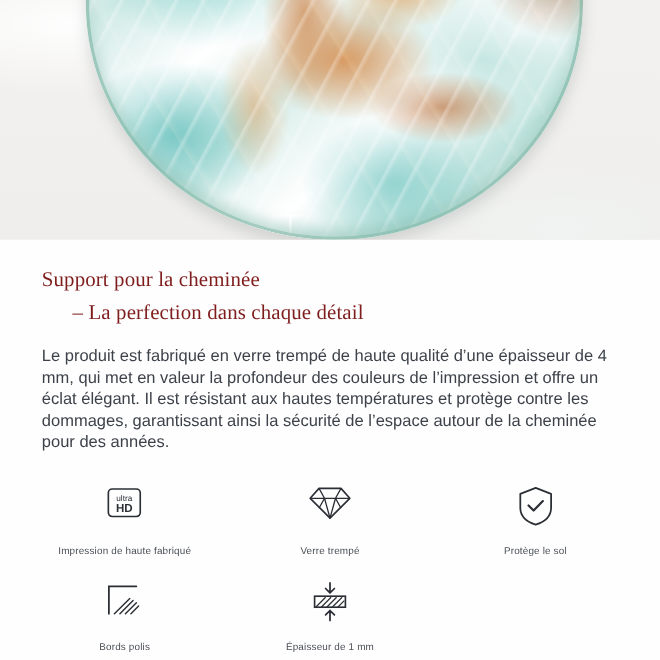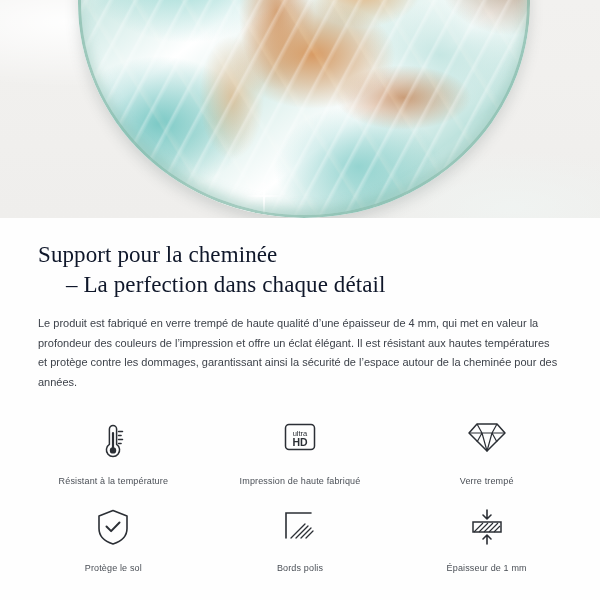--- a/index.html
+++ b/index.html
@@ -105,31 +105,31 @@
   }
   .glass-sparkle::before { width: 36px; height: 2px; }
   .glass-sparkle::after  { width: 2px; height: 36px; background: linear-gradient(180deg, rgba(255,255,255,0) 0%, #ffffff 50%, rgba(255,255,255,0) 100%); }
 
   
   .content {
     padding: 22px 38px 0 38px;
   }
   .headline {
     font-family: "Liberation Serif", serif;
-    font-size: 23px;
+    font-size: 19px;
     line-height: 30px;
-    color: #0f172a;
+    color: #7f1d1d;
     font-weight: 400;
     margin: 0 0 14px 0;
     letter-spacing: .1px;
   }
   .headline .line2 { display: block; margin-left: 28px; }
 
   .body-copy {
-    font-size: 11px;
+    font-size: 15px;
     line-height: 19.5px;
     color: #3d424a;
     margin: 0;
     max-width: 520px;
   }
 
   
   .features {
     display: grid;
     grid-template-columns: repeat(3, 1fr);
@@ -179,31 +179,20 @@
   <div class="content">
     <h1 class="headline">
       <span>Support pour la cheminée</span>
       <span class="line2">– La perfection dans chaque détail</span>
     </h1>
     <p class="body-copy">Le produit est fabriqué en verre trempé de haute qualité d’une épaisseur de 4 mm, qui met en valeur la profondeur des couleurs de l’impression et offre un éclat élégant. Il est résistant aux hautes températures et protège contre les dommages, garantissant ainsi la sécurité de l’espace autour de la cheminée pour des années.</p>
   </div>
 
   <div class="features">
 
-    <div class="feature">
-      <div class="feature-icon">
-        <svg width="34" height="40" viewBox="0 0 34 40" fill="none" stroke="#2b2f35" stroke-width="1.5" stroke-linecap="round">
-          <path d="M17 5.5a3.6 3.6 0 0 1 3.6 3.6v15.3a6.6 6.6 0 1 1-7.2 0V9.1A3.6 3.6 0 0 1 17 5.5z"></path>
-          <circle cx="17" cy="30.4" r="3.2" fill="#2b2f35" stroke="none"></circle>
-          <path d="M17 13v15" stroke-width="2.2"></path>
-          <path d="M22.5 11.5h4M22.5 15.5h2.6M22.5 19.5h4M22.5 23.5h2.6"></path>
-        </svg>
-      </div>
-      <div class="feature-label">Résistant à la température</div>
-    </div>
 
     <div class="feature">
       <div class="feature-icon">
         <svg width="40" height="38" viewBox="0 0 40 38">
           <rect x="5.5" y="4.5" width="29" height="25" rx="3.5" fill="none" stroke="#2b2f35" stroke-width="1.5"></rect>
           <text x="20" y="15.5" text-anchor="middle" font-family="Liberation Sans, sans-serif" font-size="7.5" fill="#2b2f35">ultra</text>
           <text x="20" y="25.5" text-anchor="middle" font-family="Liberation Sans, sans-serif" font-size="10.5" font-weight="bold" fill="#2b2f35">HD</text>
         </svg>
       </div>
       <div class="feature-label">Impression de haute fabriqué</div>

